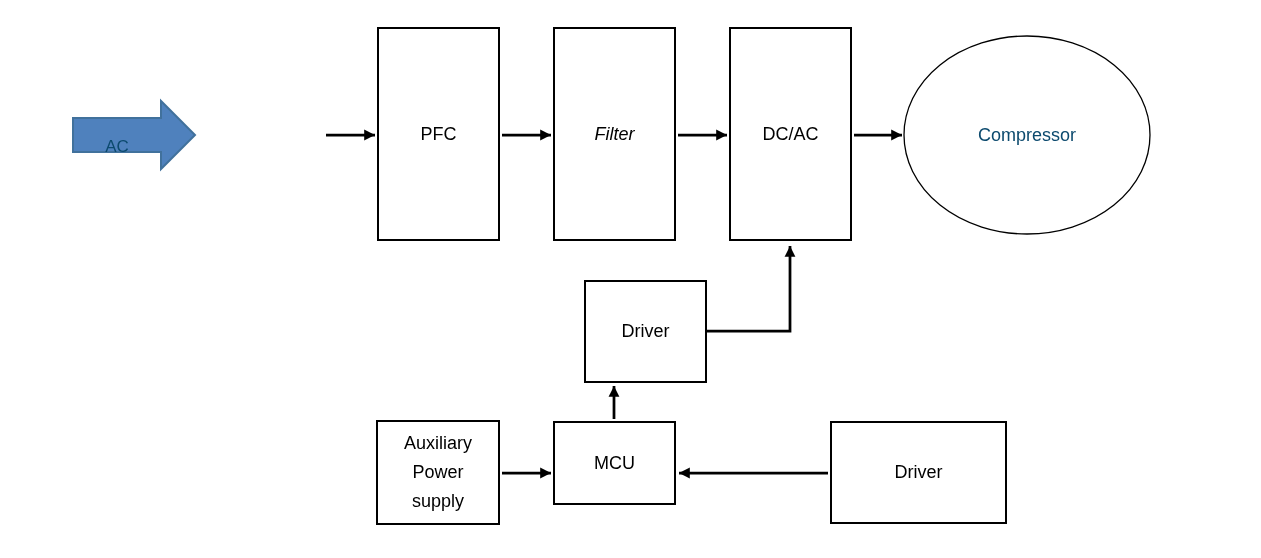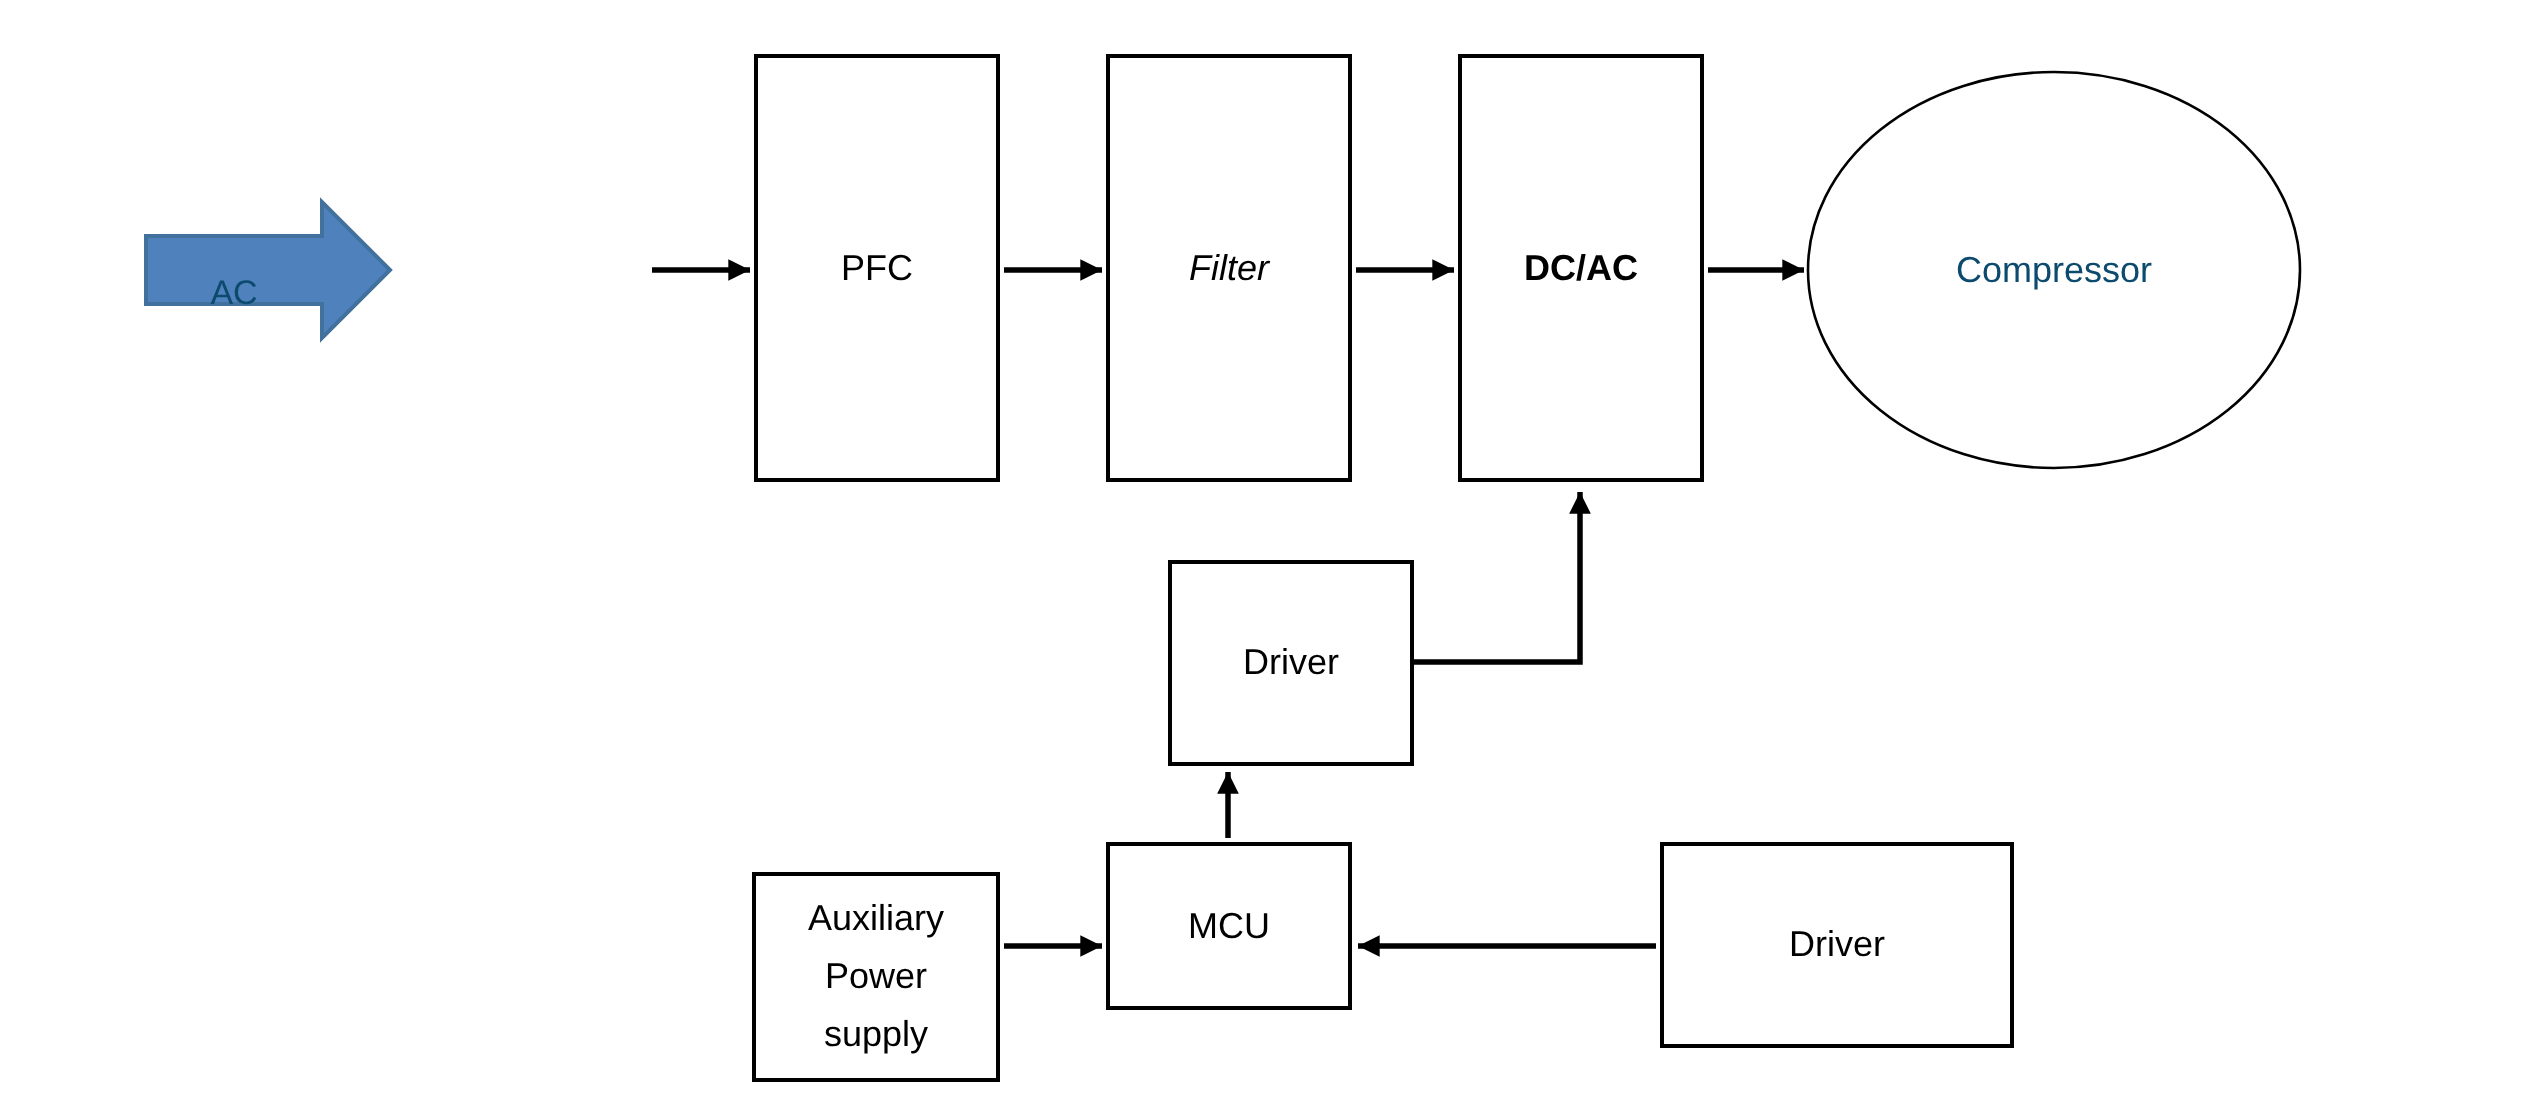--- a/index.html
+++ b/index.html
@@ -32,21 +32,20 @@
     align-items: center;
     justify-content: center;
     text-align: center;
     font-size: 18px;
     z-index: 2;
   }
   .box.multiline {
     flex-direction: column;
     line-height: 29px;
     font-size: 18px;
-    margin-top: 16px;
   }
   .float-label {
     position: absolute;
     display: flex;
     align-items: center;
     justify-content: center;
     text-align: center;
     font-size: 18px;
     z-index: 3;
     pointer-events: none;
@@ -97,21 +96,21 @@
 
 
   <div class="box" style="left:377px; top:27px; width:123px; height:214px;">
     <span>PFC</span>
   </div>
 
   <div class="box" style="left:553px; top:27px; width:123px; height:214px;font-style:italic;">
     <span>Filter</span>
   </div>
 
-  <div class="box" style="left:729px; top:27px; width:123px; height:214px;font-weight:bold;">
+  <div class="box" style="left:729px; top:27px; width:123px; height:214px;">
     <span>DC/AC</span>
   </div>
 
   <div class="box" style="left:584px; top:280px; width:123px; height:103px;">
     <span>Driver</span>
   </div>
 
   <div class="box" style="left:553px; top:421px; width:123px; height:84px;">
     <span>MCU</span>
   </div>

